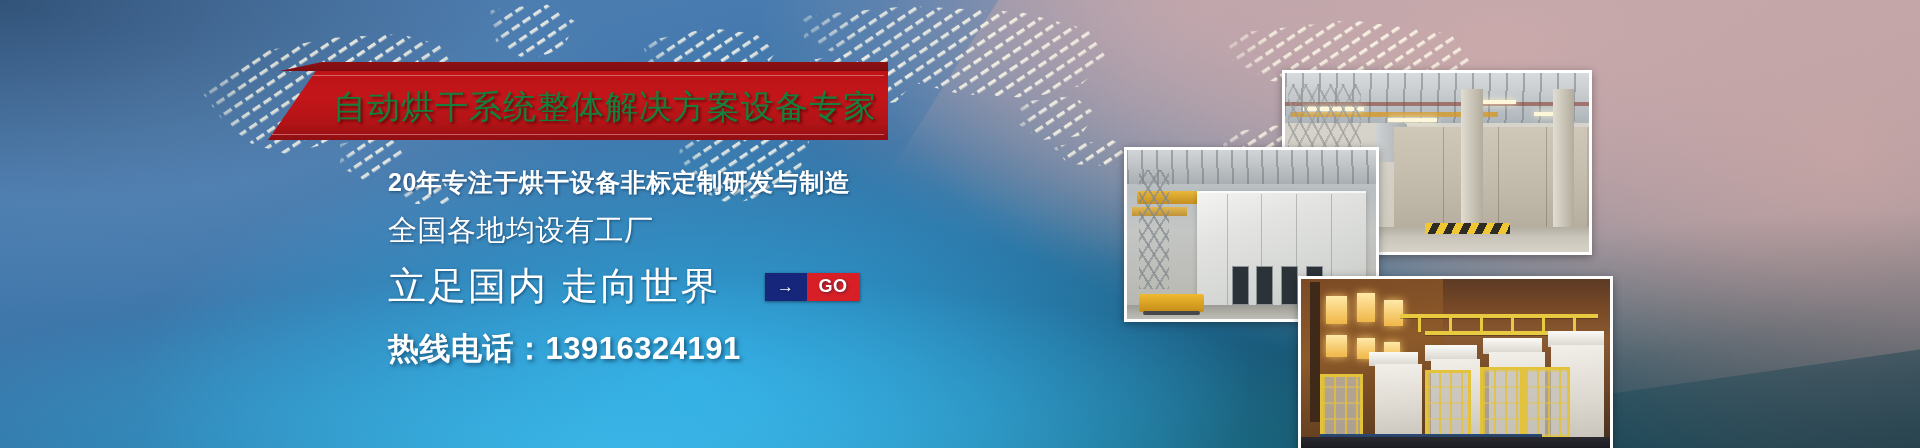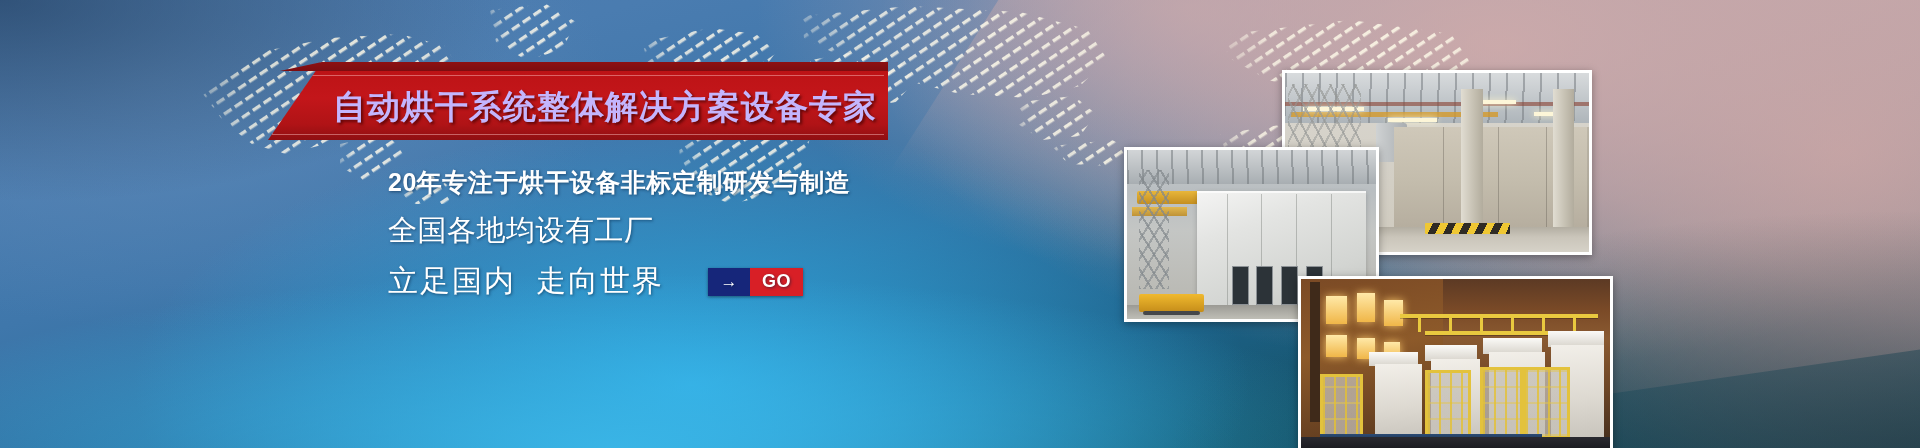--- a/index.html
+++ b/index.html
@@ -121,23 +121,23 @@
   .ribbon-title {
     position: absolute;
     left: 0; right: 0;
     top: 13px;
     height: 65px;
     display: flex;
     align-items: center;
     justify-content: center;
     padding-left: 54px;
     box-sizing: border-box;
-    color: #c4b5fd;
+    color: #15803d;
     font-size: 33px;
-    font-weight: bold;
+    font-weight: normal;
     letter-spacing: 1px;
     white-space: nowrap;
     text-shadow: 2px 2px 3px rgba(70,0,0,0.75);
   }
 
   
   .copy {
     position: absolute;
     left: 388px;
     top: 166px;
@@ -176,23 +176,22 @@
     letter-spacing: 0.5px;
   }
   .city:last-child { margin-right: 0; }
 
   .line-slogan {
     margin-bottom: 14px;
     align-items: center;
     text-shadow: 1px 1px 3px rgba(0,30,60,0.55);
   }
   .slogan-text {
-    font-size: 30px;
+    font-size: 38px;
     letter-spacing: 2px;
-    font-family: Liberation Mono, monospace;
   }
   .go-button {
     display: inline-flex;
     align-items: stretch;
     margin-left: 44px;
     height: 28px;
     box-shadow: 0 1px 3px rgba(0,0,0,0.45);
     cursor: pointer;
   }
   .go-arrow {
@@ -472,20 +471,21 @@
     </div>
 
     <div class="line line-slogan">
       <span class="slogan-text">立足国内 走向世界</span>
       <span class="go-button">
         <span class="go-arrow">→</span>
         <span class="go-label">GO</span>
       </span>
     </div>
 
+    <div class="line line-hotline">热线电话：13916324191</div>
   </div>
 
   <div class="photo photo-top-right">
     <div class="photo-inner p1">
       <div class="roof"></div>
       <div class="beam-red"></div>
       <div class="beam-orange"></div>
       <div class="lamp" style="left:6%;  top:19%; width:20%;"></div>
       <div class="lamp" style="left:34%; top:25%; width:16%;"></div>
       <div class="lamp" style="left:62%; top:15%; width:14%;"></div>

